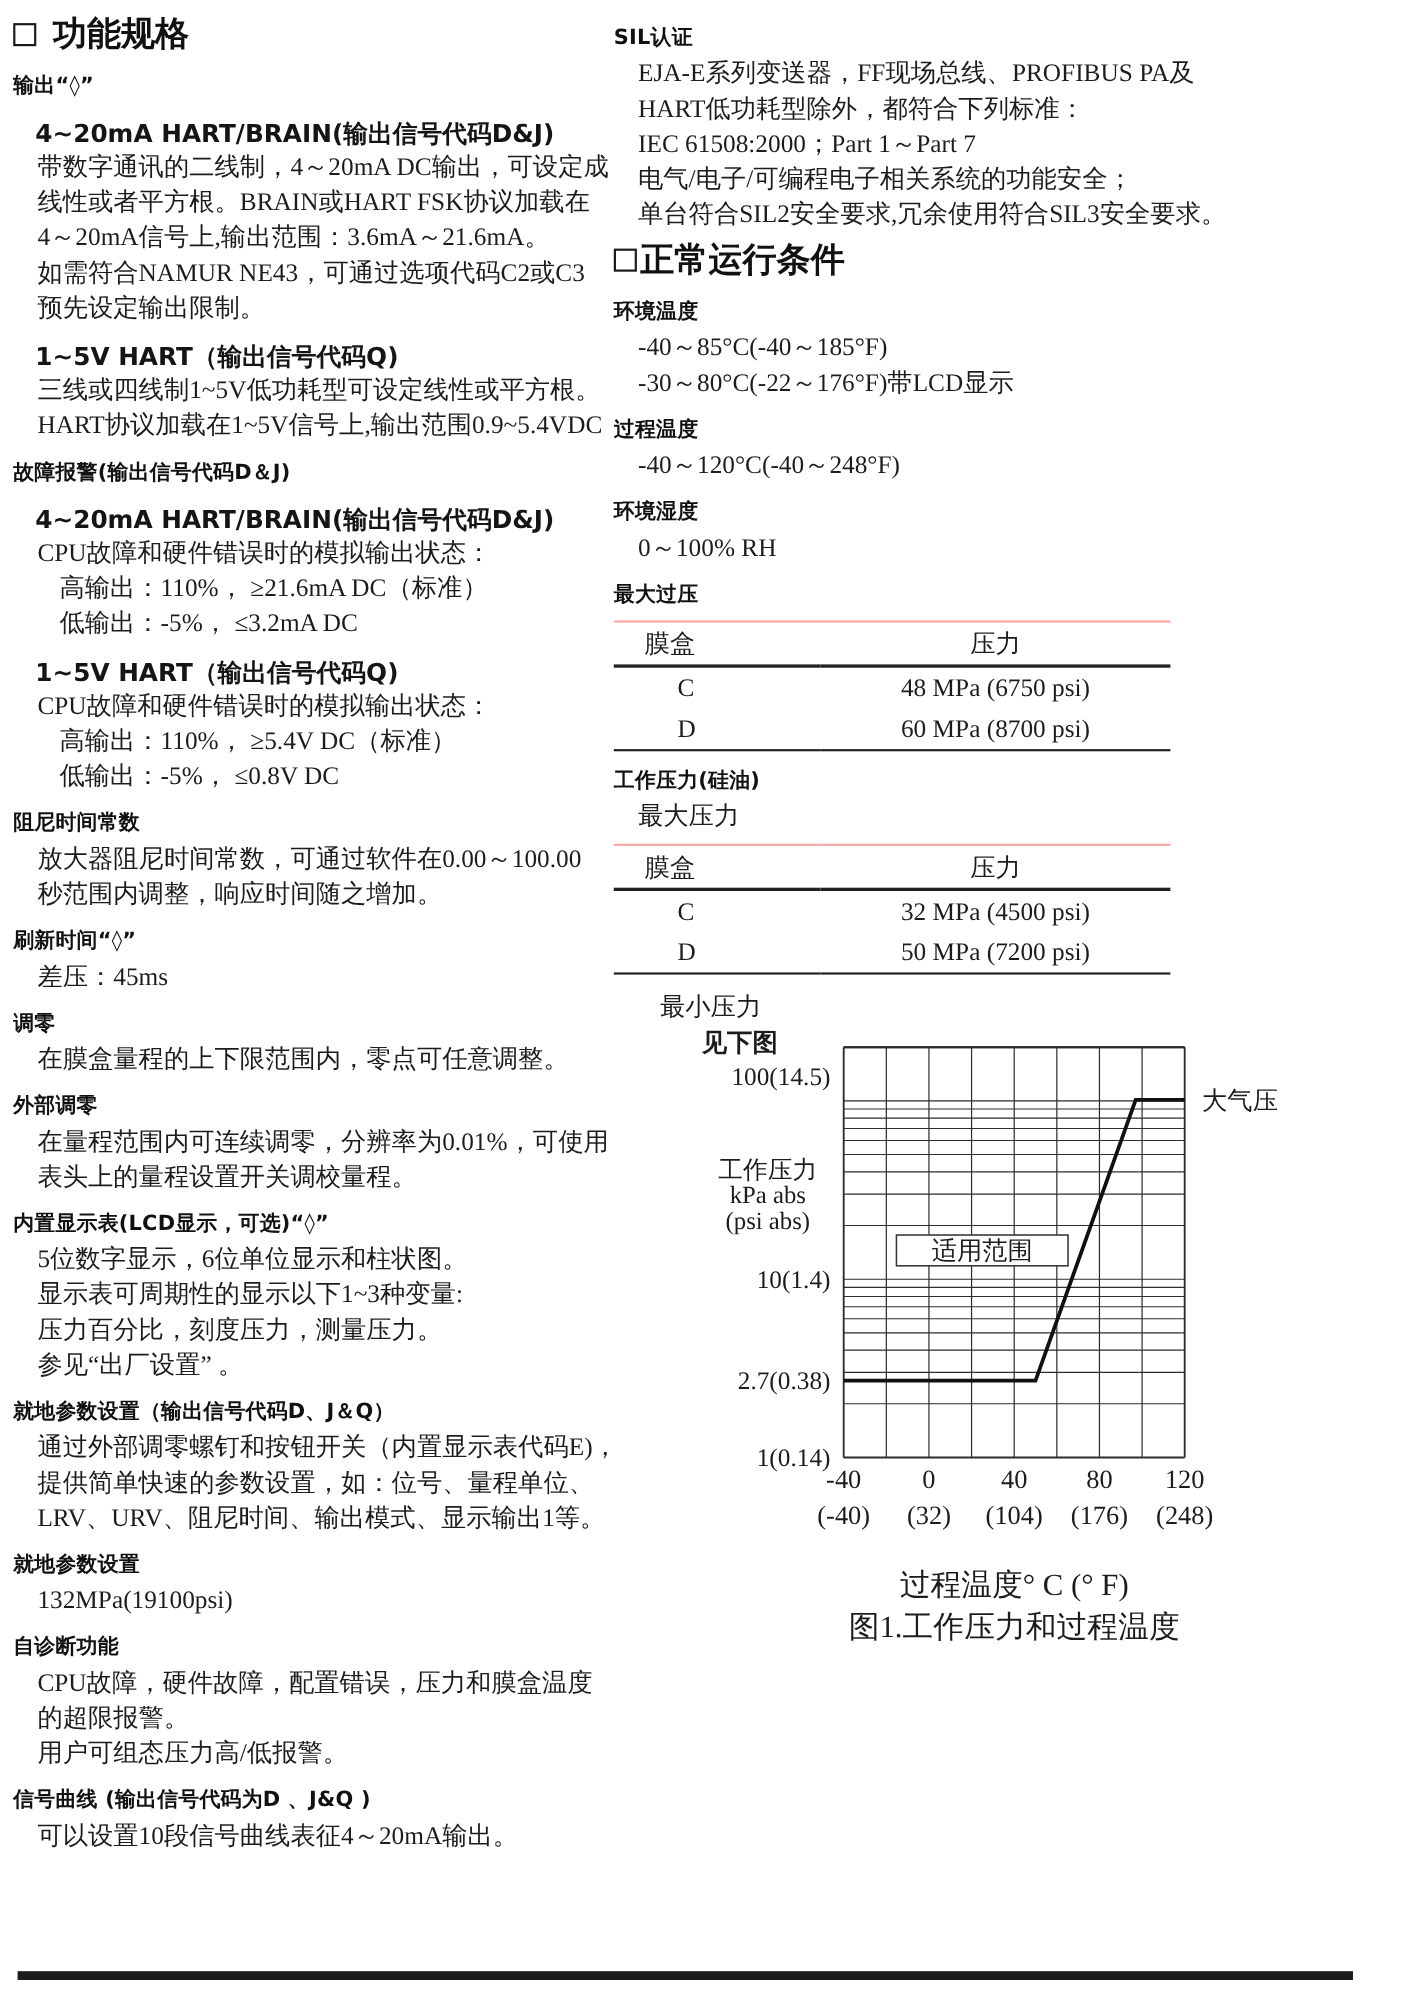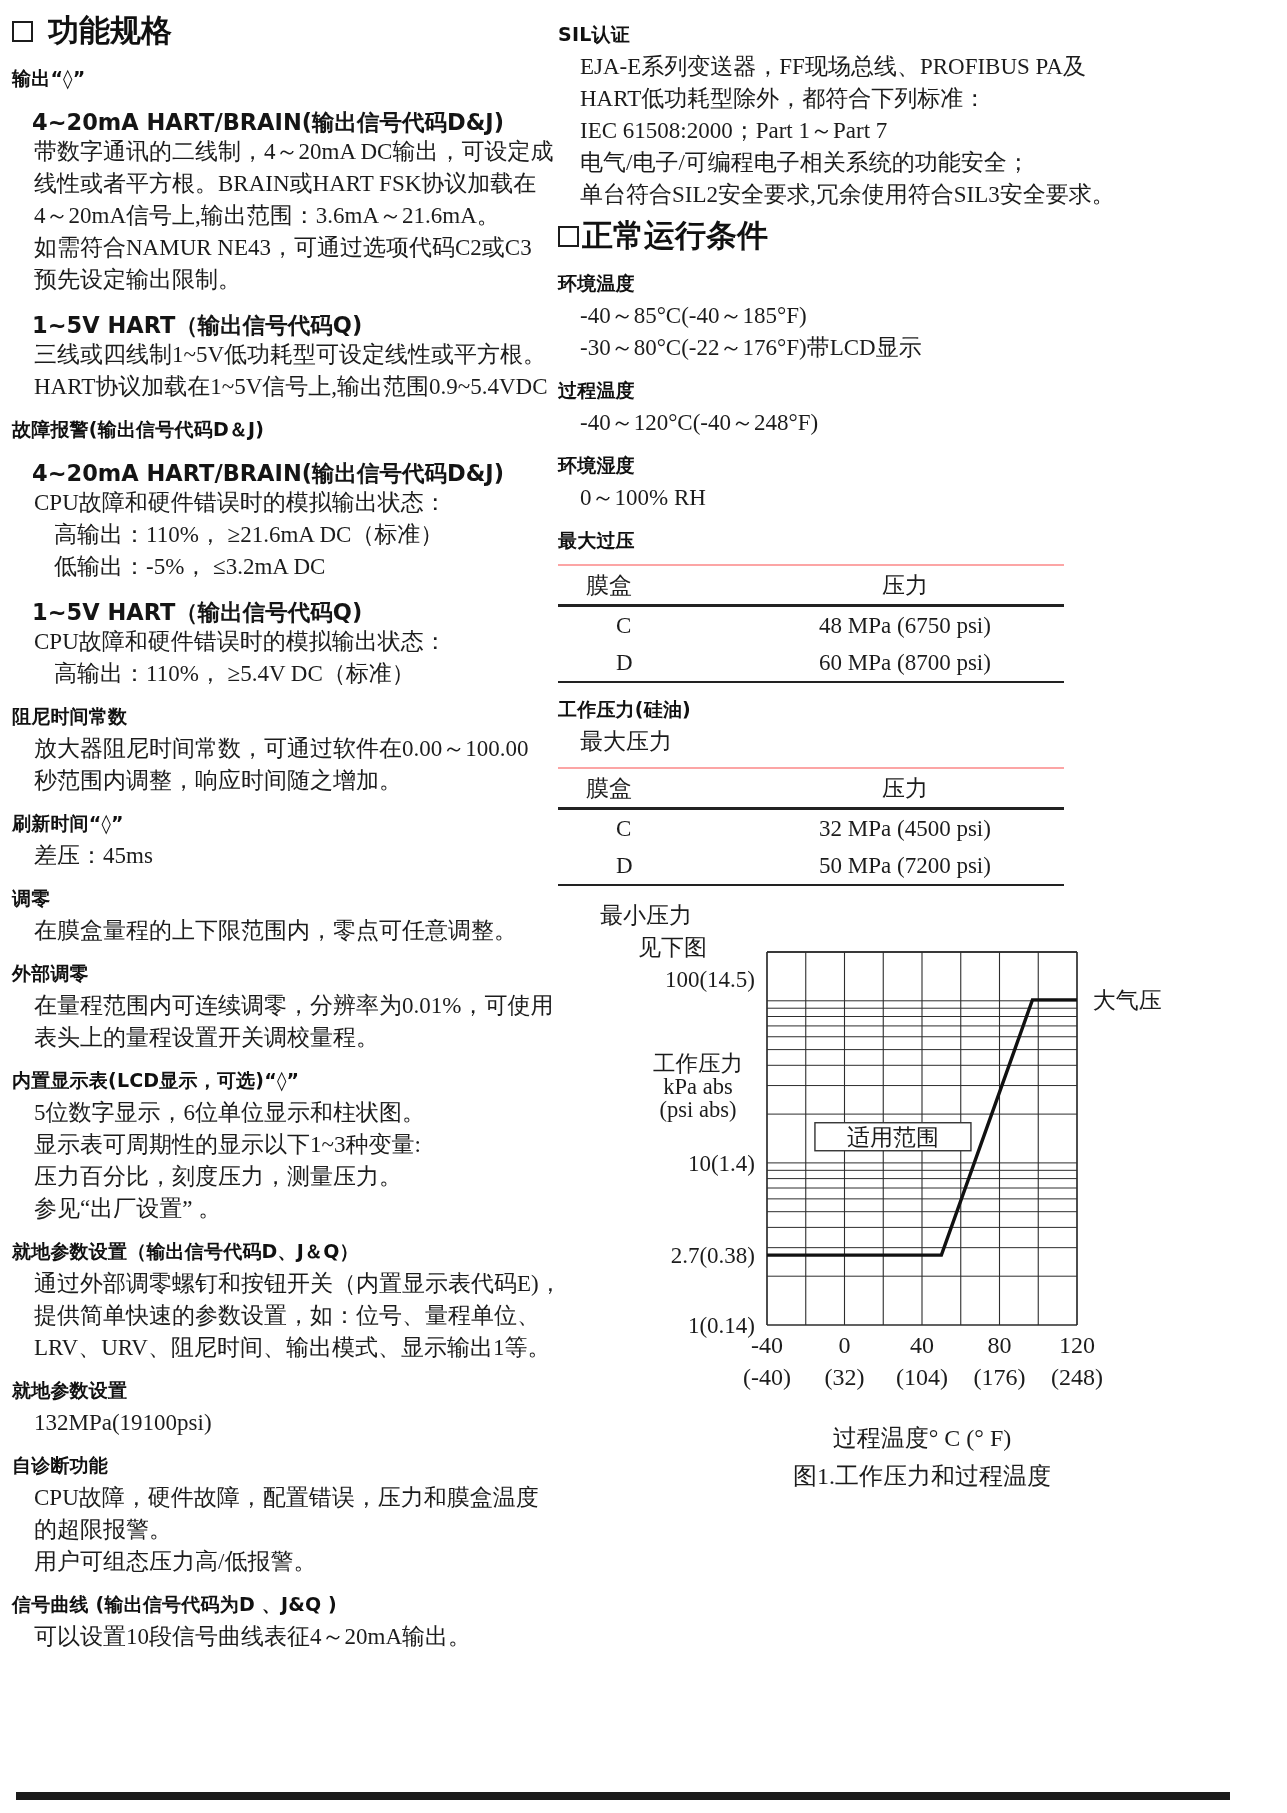--- a/index.html
+++ b/index.html
@@ -23,36 +23,36 @@
     font-size:19px;line-height:29px;margin:12px 0 2px 0;color:#111;letter-spacing:0.2px;
   }
   .sub{
     font-family:"DejaVu Sans","Liberation Sans",sans-serif;font-weight:bold;
     font-size:22.5px;line-height:27px;margin:16px 0 0 0;padding-left:20px;color:#151515;
   }
   .para{margin:0;}
   .bl{font-size:23px;line-height:32px;white-space:nowrap;}
   .ind1{padding-left:22px;}
   .ind2{padding-left:42px;}
-  .ind4{padding-left:80px;}
+  .ind4{padding-left:80px;font-weight:bold;}
   .mt{margin-top:14px;}
   table.spec{
     width:506px;border-collapse:collapse;margin:9px 0 8px 0;
     border-top:2px solid #fca5a5;border-bottom:2px solid #222;font-size:23px;
   }
   table.spec thead tr{border-bottom:3px solid #222;}
   table.spec th{font-weight:normal;text-align:left;height:38px;padding:0;}
   table.spec td{height:37px;padding:0;}
   .c1{width:130px;padding-left:28px !important;}
   td.c1{padding-left:58px !important;}
   .c2{text-align:center !important;}
   .figure{position:absolute;left:558px;top:930px;width:680px;height:620px;}
   .fig-cap{
     position:absolute;left:209px;width:310px;text-align:center;
-    font-size:24px;white-space:nowrap;color:#1c1c1c;
+    font-size:28px;white-space:nowrap;color:#1c1c1c;
   }
   .cap-x{top:492px;}
   .cap-t{top:530px;}
   .footer-bar{position:absolute;left:16px;top:1792px;width:1214px;height:8px;background:#1b1b1b;}
 </style>
 </head>
 <body>
 
 <div class="col col-left">
     <div class="sec-title gap">
@@ -77,20 +77,21 @@
     <div class="sub">4~20mA HART/BRAIN(输出信号代码D&amp;J)</div>
     <div class="para">
       <div class="bl ind1">CPU故障和硬件错误时的模拟输出状态：</div>
       <div class="bl ind2">高输出：110%， ≥21.6mA DC（标准）</div>
       <div class="bl ind2">低输出：-5%， ≤3.2mA DC</div>
     </div>
     <div class="sub">1~5V HART（输出信号代码Q)</div>
     <div class="para">
       <div class="bl ind1">CPU故障和硬件错误时的模拟输出状态：</div>
       <div class="bl ind2">高输出：110%， ≥5.4V DC（标准）</div>
+      <div class="bl ind2">低输出：-5%， ≤0.8V  DC</div>
     </div>
     <div class="h">阻尼时间常数</div>
     <div class="para">
       <div class="bl ind1">放大器阻尼时间常数，可通过软件在0.00～100.00</div>
       <div class="bl ind1">秒范围内调整，响应时间随之增加。</div>
     </div>
     <div class="h">刷新时间“◊”</div>
     <div class="para">
       <div class="bl ind1">差压：45ms</div>
     </div>

